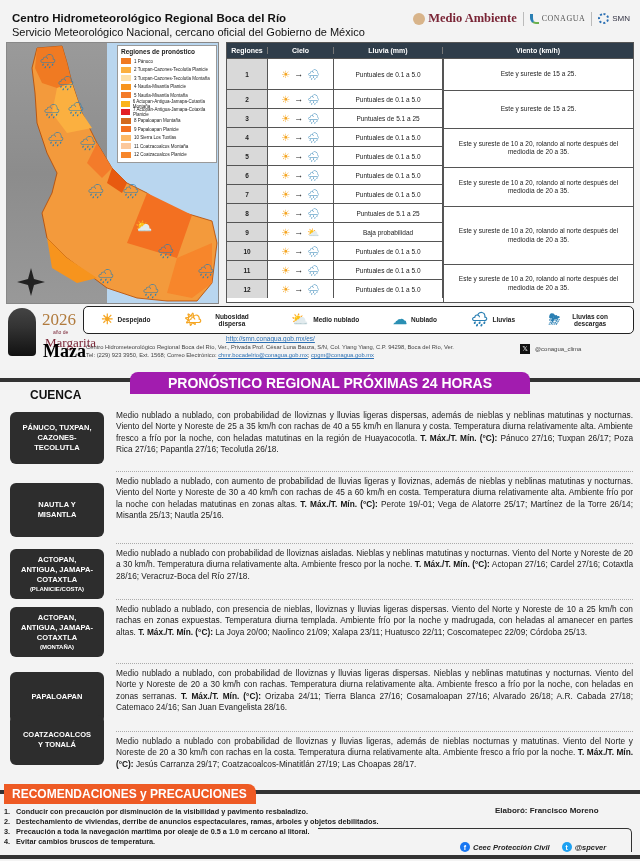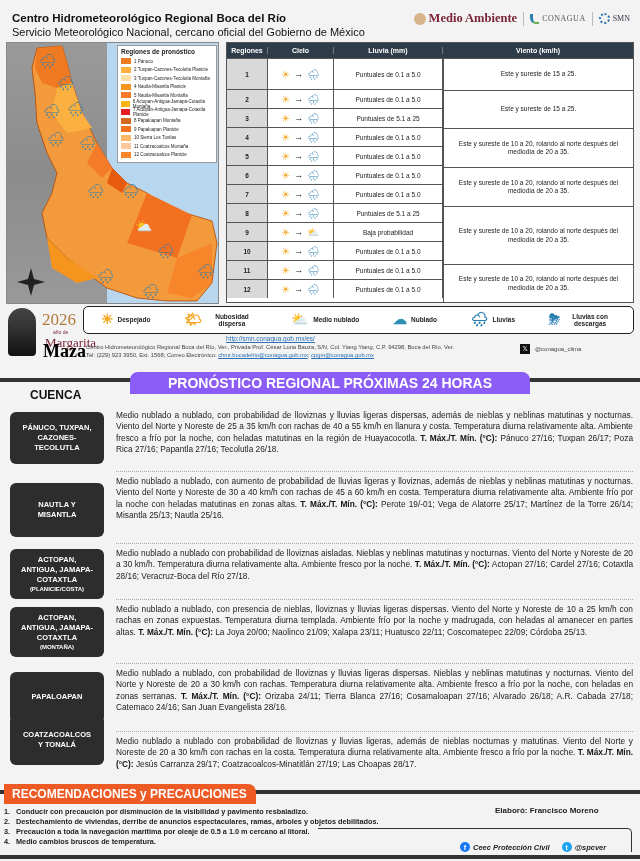--- a/index.html
+++ b/index.html
@@ -6,21 +6,21 @@
 body{width:640px;height:861px;background:#f3f3f3;font-family:"Liberation Sans",sans-serif;color:#222;position:relative;overflow:hidden;}
 .header{position:absolute;left:0;top:0;width:640px;height:40px;}
 .h-title{position:absolute;left:12px;top:12px;font-size:11.5px;font-weight:bold;color:#111;}
 .h-sub{position:absolute;left:12px;top:26px;font-size:11px;color:#111;}
 .logos{position:absolute;right:10px;top:11px;display:flex;align-items:center;gap:6px;}
 .logo-ma{display:flex;align-items:center;gap:3px;color:#7a2536;font-family:"Liberation Serif",serif;font-weight:bold;font-size:12.5px;}
 .logo-ma .seal{width:12px;height:12px;border-radius:50%;background:#d8b48a;display:inline-block;}
 .sep{width:1px;height:14px;background:#bbb;}
 .logo-co{display:flex;align-items:center;gap:3px;font-family:"Liberation Serif",serif;font-size:8px;color:#555;letter-spacing:0.5px;}
 .logo-co .c{width:9px;height:10px;border-left:3px solid #2a7fb3;border-bottom:2px solid #6ab04c;border-radius:0 0 0 6px;}
-.logo-smn{display:flex;align-items:center;gap:3px;font-family:Liberation Serif, serif;font-size:8px;color:#334;}
+.logo-smn{display:flex;align-items:center;gap:3px;font-family:Liberation Sans, sans-serif;font-size:8px;color:#334;}
 .logo-smn .s{width:11px;height:11px;border-radius:50%;border:2px dotted #2a6fb3;}
 
 .map{position:absolute;left:6px;top:42px;width:213px;height:262px;background:#b9d6ef;border:1px solid #888;overflow:hidden;}
 .land-grey{position:absolute;left:0;top:0;width:100px;height:262px;background:linear-gradient(180deg,#9a9a9a,#8c8c8c 50%,#999);}
 .legend{position:absolute;left:110px;top:2px;width:100px;height:118px;background:#fff;border:1px solid #999;padding:2px 3px;}
 .legend-title{font-size:6.5px;font-weight:bold;margin-bottom:2px;}
 .legend-item{display:flex;align-items:center;gap:3px;height:8.5px;font-size:4.5px;}
 .legend-item .sw{width:10px;height:6px;display:inline-block;}
 .map-icon{position:absolute;font-size:14px;}
 .compass{position:absolute;left:10px;top:225px;width:28px;height:28px;}
@@ -56,21 +56,21 @@
 .maza .mg{position:absolute;left:37px;top:27px;font-size:13px;color:#7a2536;font-family:Liberation Serif, serif;}
 .maza .mz{position:absolute;left:35px;top:33px;font-size:18px;color:#000000;font-family:"Liberation Serif",serif;font-weight:bold;}
 
 .url{position:absolute;left:226px;top:335px;font-size:6.5px;color:#2a6fb3;text-decoration:underline;}
 .addr{position:absolute;left:86px;top:344px;font-size:5.8px;color:#444;line-height:1.35;}
 .addr a{color:#2a6fb3;text-decoration:underline;}
 .xhandle{position:absolute;left:520px;top:344px;display:flex;align-items:center;gap:5px;font-size:6px;color:#444;}
 .xhandle .x{width:10px;height:10px;background:#111;color:#fff;font-size:7px;display:flex;align-items:center;justify-content:center;}
 
 .sec-line{position:absolute;left:0;top:378px;width:640px;height:4px;background:#333;}
-.sec-banner{position:absolute;left:130px;top:372px;width:400px;height:22px;background:#8b5cf6;color:#fff;font-size:14px;font-weight:bold;text-align:center;line-height:22px;border-radius:8px 8px 0 0;}
+.sec-banner{position:absolute;left:130px;top:372px;width:400px;height:22px;background:#a21caf;color:#fff;font-size:14px;font-weight:bold;text-align:center;line-height:22px;border-radius:8px 8px 0 0;}
 .cuenca{position:absolute;left:30px;top:388px;font-size:12px;font-weight:bold;color:#111;}
 .fc-badge{position:absolute;left:10px;background:#2d2d2d;color:#fff;border-radius:6px;font-size:7.5px;font-weight:bold;text-align:center;display:flex;flex-direction:column;align-items:center;justify-content:center;line-height:1.35;width:94px;}
 .fc-badge .small{font-size:6px;font-weight:bold;}
 .fc-text{position:absolute;left:116px;width:517px;font-size:8.3px;line-height:11.4px;text-align:justify;color:#222;}
 .fc-text b{color:#111;}
 .dots{position:absolute;left:116px;width:517px;border-top:1px dotted #aaa;}
 
 .rec-line{position:absolute;left:0;top:790px;width:640px;height:4px;background:#333;}
 .rec-banner{position:absolute;left:4px;top:784px;width:252px;height:20px;background:#ee5a24;color:#fff;font-size:12px;font-weight:bold;line-height:20px;padding-left:8px;border-radius:0 8px 0 0;}
 .rec-list{position:absolute;left:4px;top:807px;font-size:7.3px;font-weight:bold;line-height:10px;color:#222;}
@@ -408,21 +408,21 @@
     <div class="fc-text" style="top: 736px;"><span>Medio nublado a nublado con probabilidad de lloviznas y lluvias ligeras, además de nieblas nocturnas y matutinas. Viento del Norte y Noreste de 20 a 30 km/h con rachas en la costa. Temperatura diurna relativamente alta. Ambiente fresco a frío por la noche.</span> <b>T. Máx./T. Mín. (°C):</b> <span>Jesús Carranza 29/17; Coatzacoalcos-Minatitlán 27/19; Las Choapas 28/17.</span></div>
     <div class="dots" style="top: 731px;"></div>
   </div>
 
 <div class="rec-line"></div>
 <div class="rec-banner">RECOMENDACIONES y PRECAUCIONES</div>
 <div class="rec-list" id="rec-list">
     <div><span class="n">1.</span><span>Conducir con precaución por disminución de la visibilidad y pavimento resbaladizo.</span></div>
     <div><span class="n">2.</span><span>Destechamiento de viviendas, derribe de anuncios espectaculares, ramas, árboles y objetos debilitados.</span></div>
     <div><span class="n">3.</span><span>Precaución a toda la navegación marítima por oleaje de 0.5 a 1.0 m cercano al litoral.</span></div>
-    <div><span class="n">4.</span><span>Medio cambios bruscos de temperatura.</span></div>
+    <div><span class="n">4.</span><span>Evitar cambios bruscos de temperatura.</span></div>
   </div>
 <div class="elaboro">Elaboró: Francisco Moreno</div>
 <div class="bracket"></div>
 <div class="social">
   <span><span class="fb">f</span><span>Ceec Protección Civil</span></span>
   <span><span class="tw">t</span><span>@spcver</span></span>
 </div>
 <div class="bottom-line"></div>
 
 </body></html>

